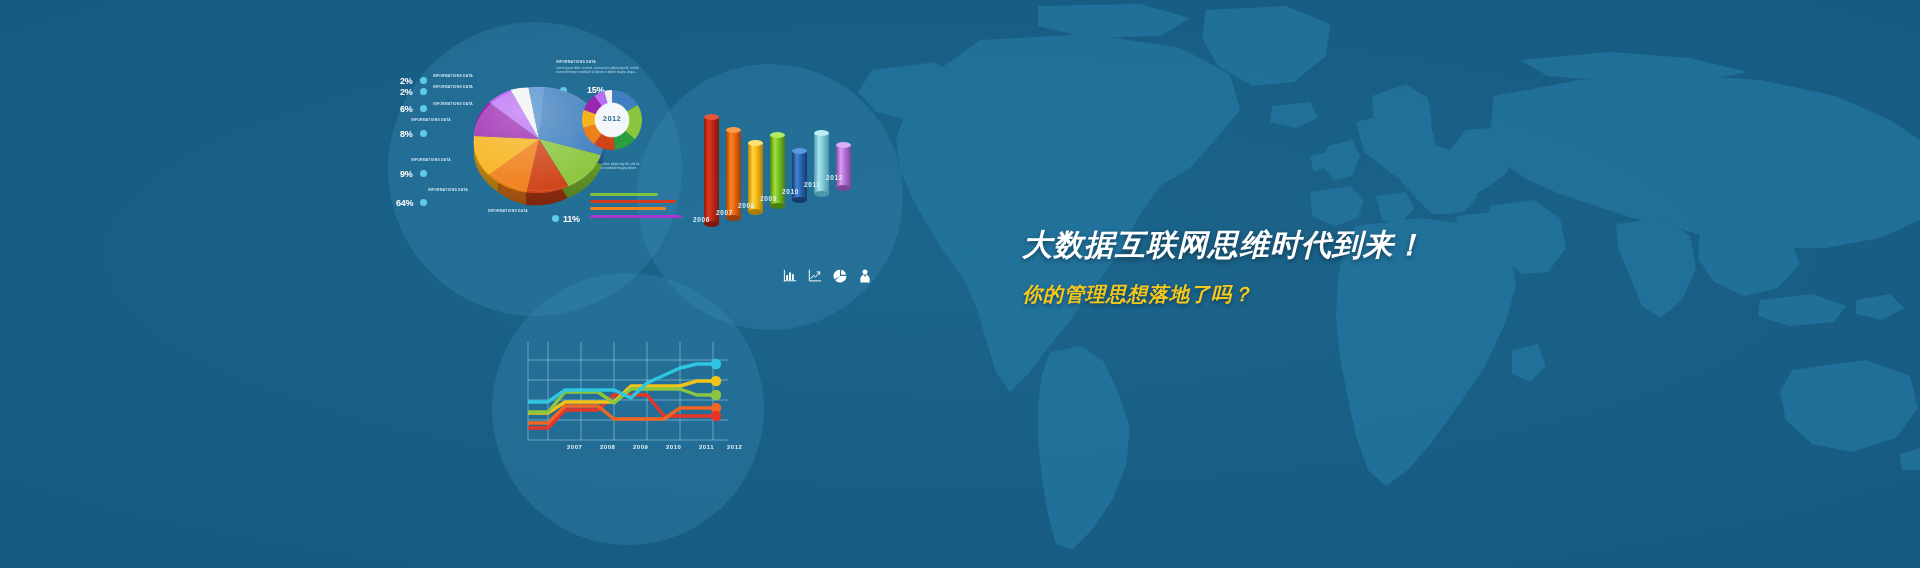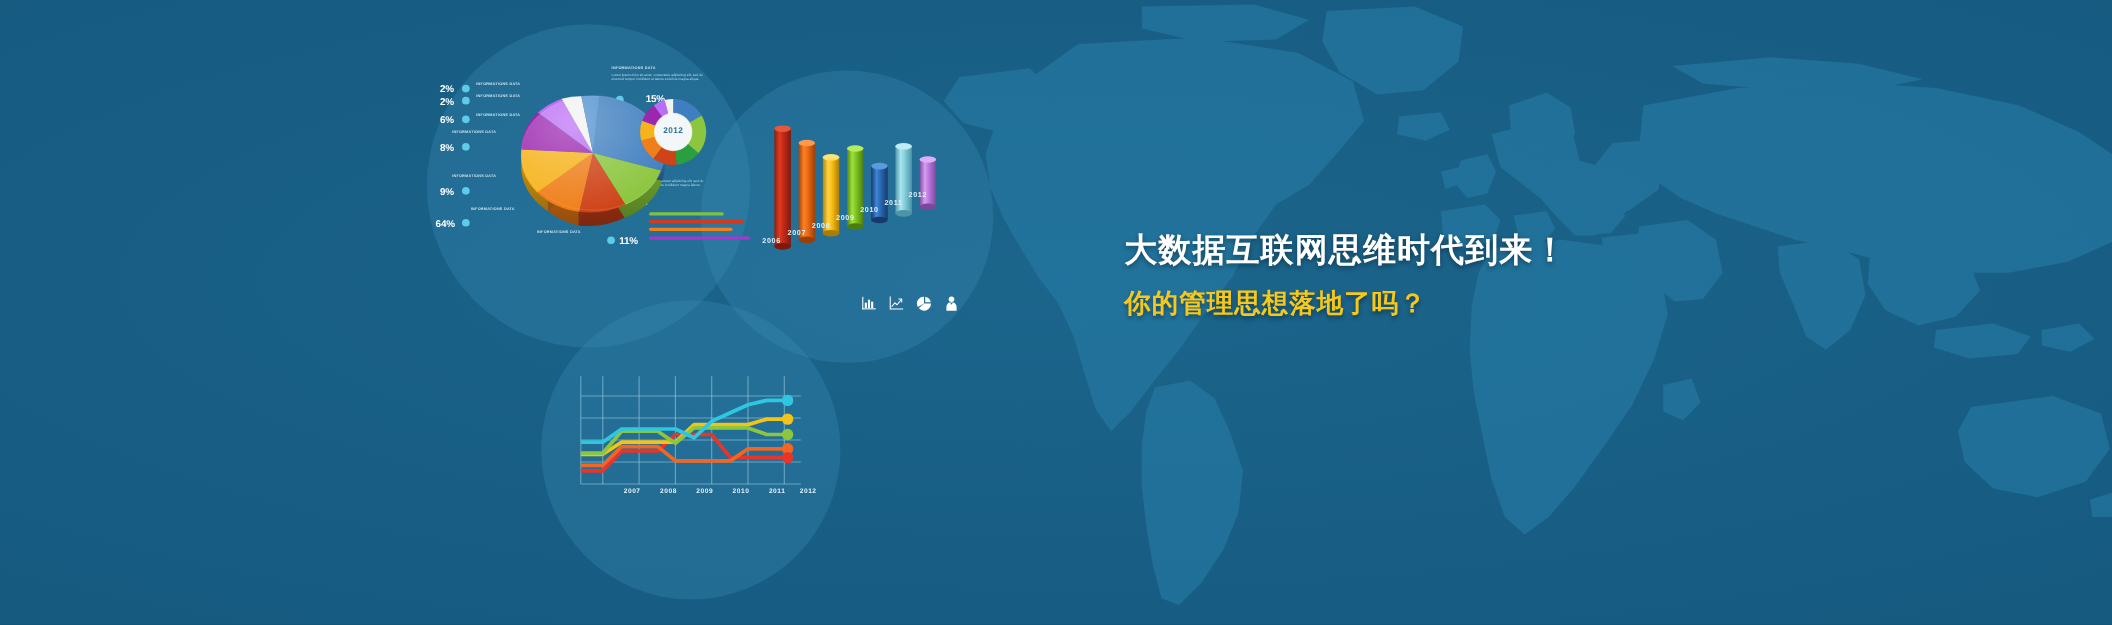--- a/index.html
+++ b/index.html
@@ -38,28 +38,28 @@
   .hbar{position:absolute;height:3px;border-radius:1.5px;}
   
   #bar-block{position:absolute;left:700px;top:95px;width:210px;height:215px;}
   .yr{position:absolute;color:#dff0f8;font-size:6.5px;font-weight:bold;letter-spacing:.6px;}
   .icons{position:absolute;left:83px;top:174px;display:flex;gap:11px;align-items:center;}
   .icons svg{display:block;}
   
   #line-block{position:absolute;left:520px;top:340px;width:225px;height:115px;}
   .xlbl{position:absolute;color:#e3f2f9;font-size:6px;font-weight:bold;letter-spacing:.5px;}
   
-  #headline{position:absolute;left:1022px;top:211px;}
+  #headline{position:absolute;left:1022px;top:228px;font-style:italic;}
   #h1{
     color:#ffffff;font-size:30px;font-weight:bold;letter-spacing:1px;
     line-height:34px;white-space:nowrap;
     text-shadow:0 2px 5px rgba(0,0,0,.42);
   }
   #h2{
-    color:#f6c81b;font-size:24px;font-weight:bold;letter-spacing:1px;
+    color:#f6c81b;font-size:20px;font-weight:bold;letter-spacing:1px;
     line-height:26px;white-space:nowrap;margin-top:19px;
     text-shadow:0 2px 4px rgba(0,0,0,.38);
   }
 </style>
 </head>
 <body>
 
 <div id="stage">
 
   <div class="bg-base"></div>

